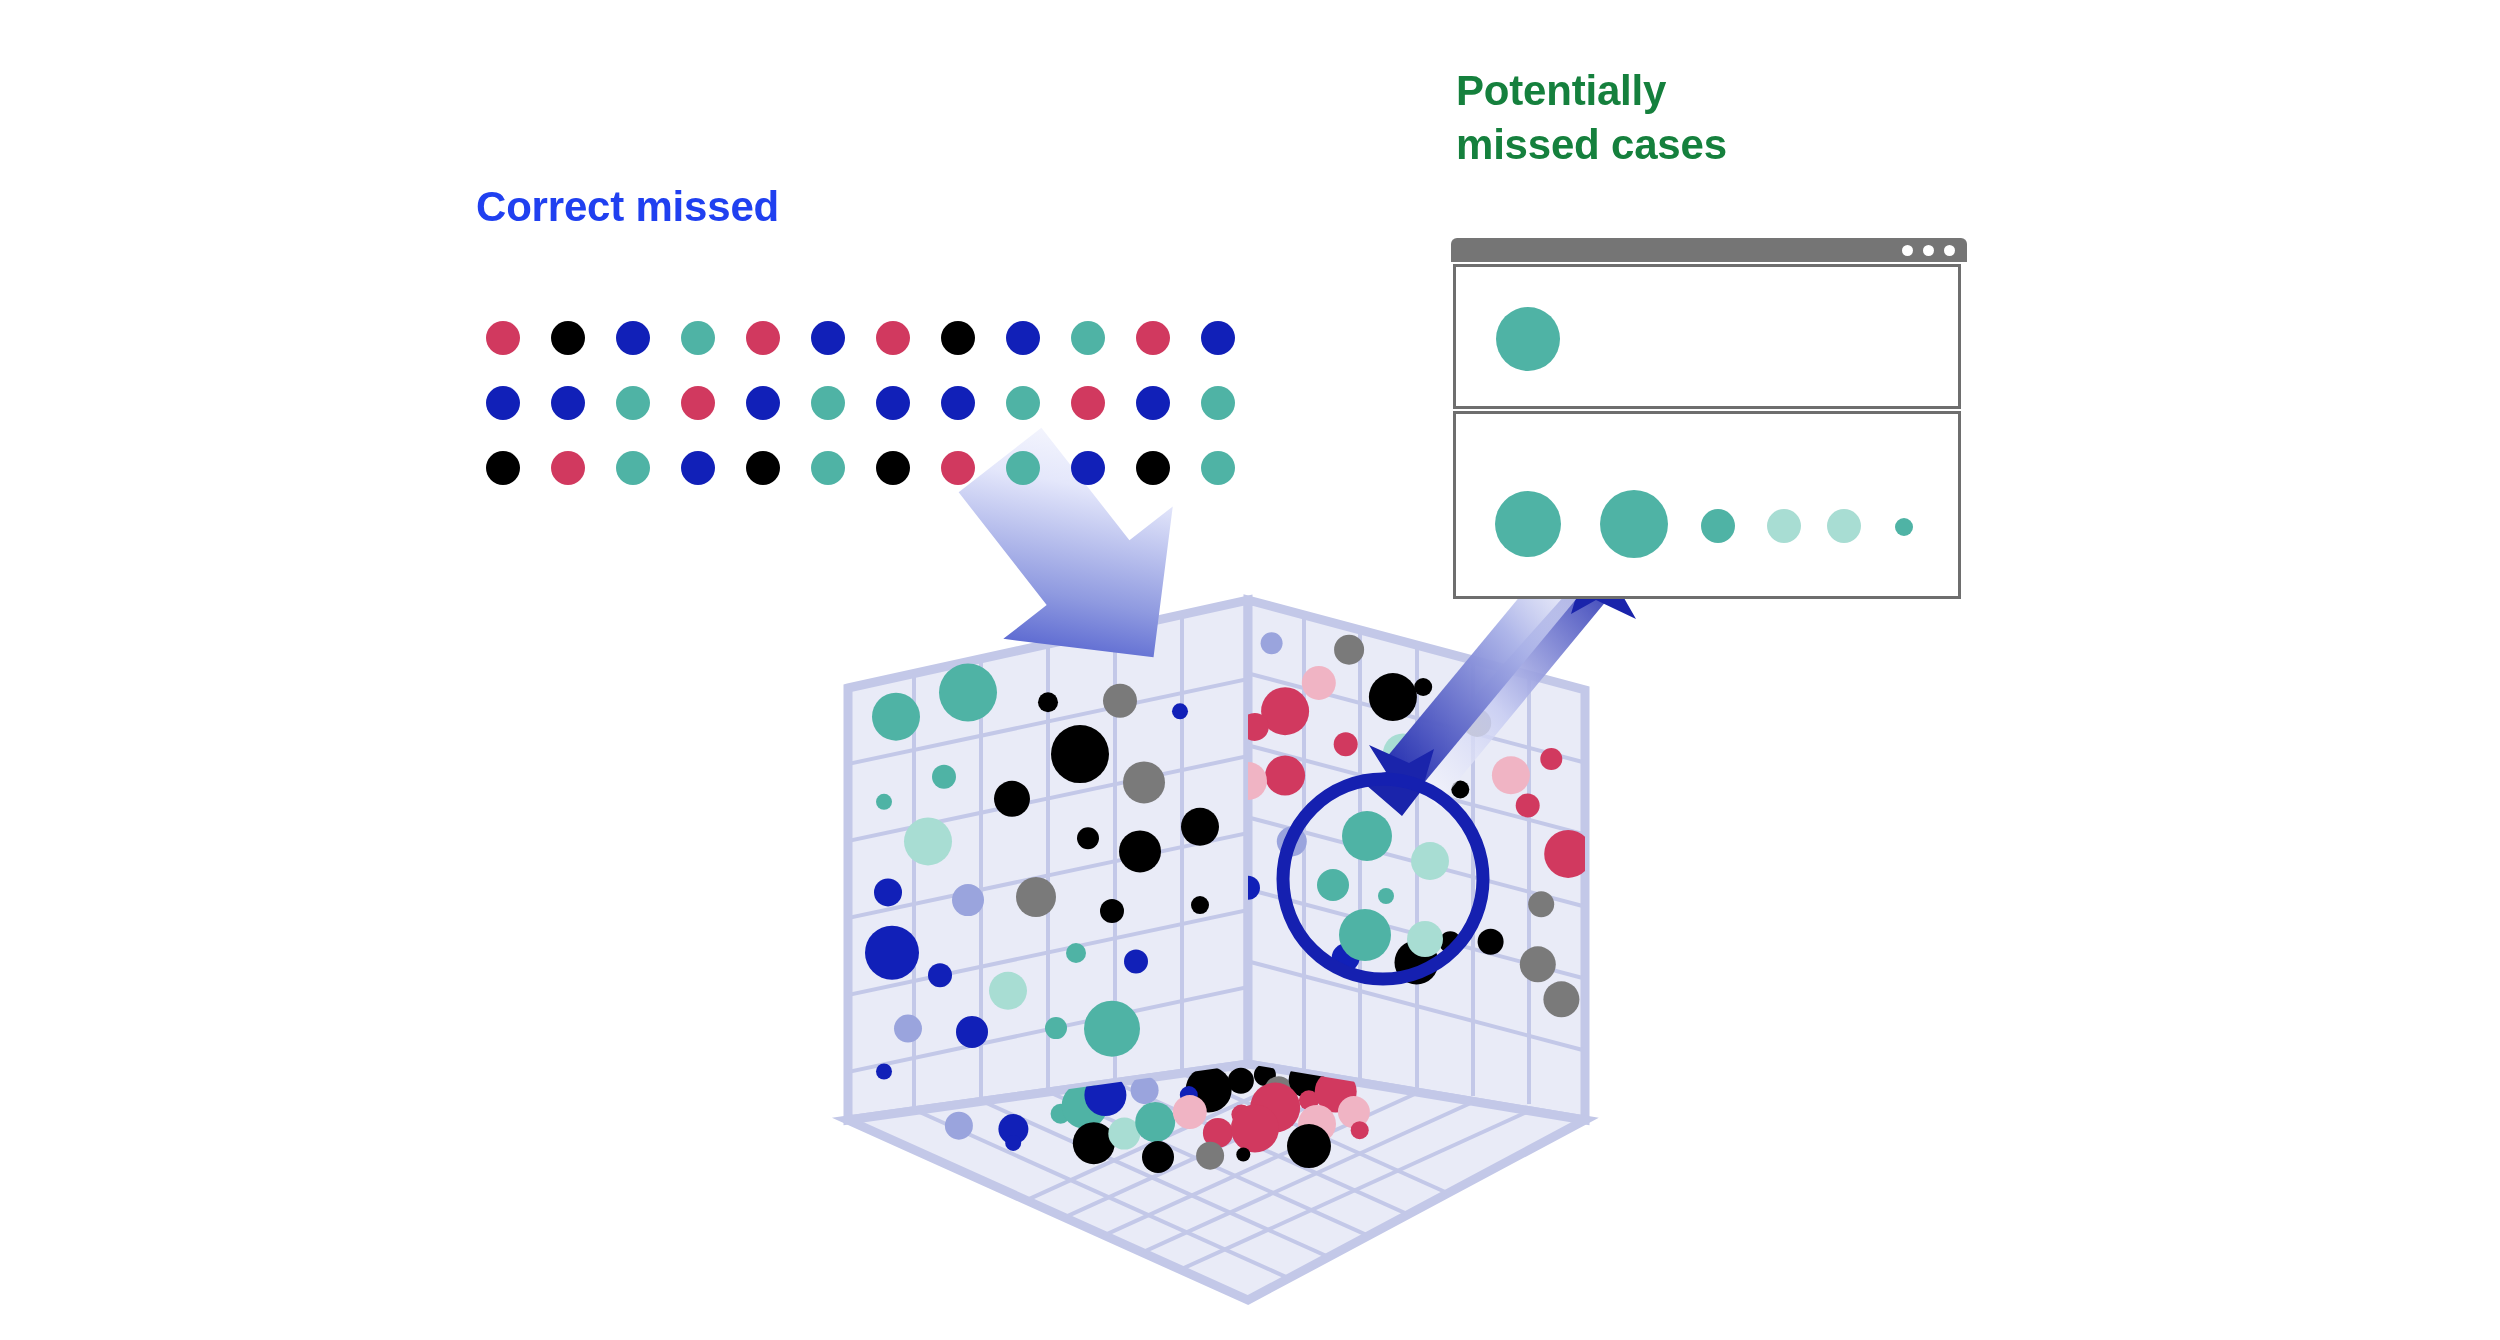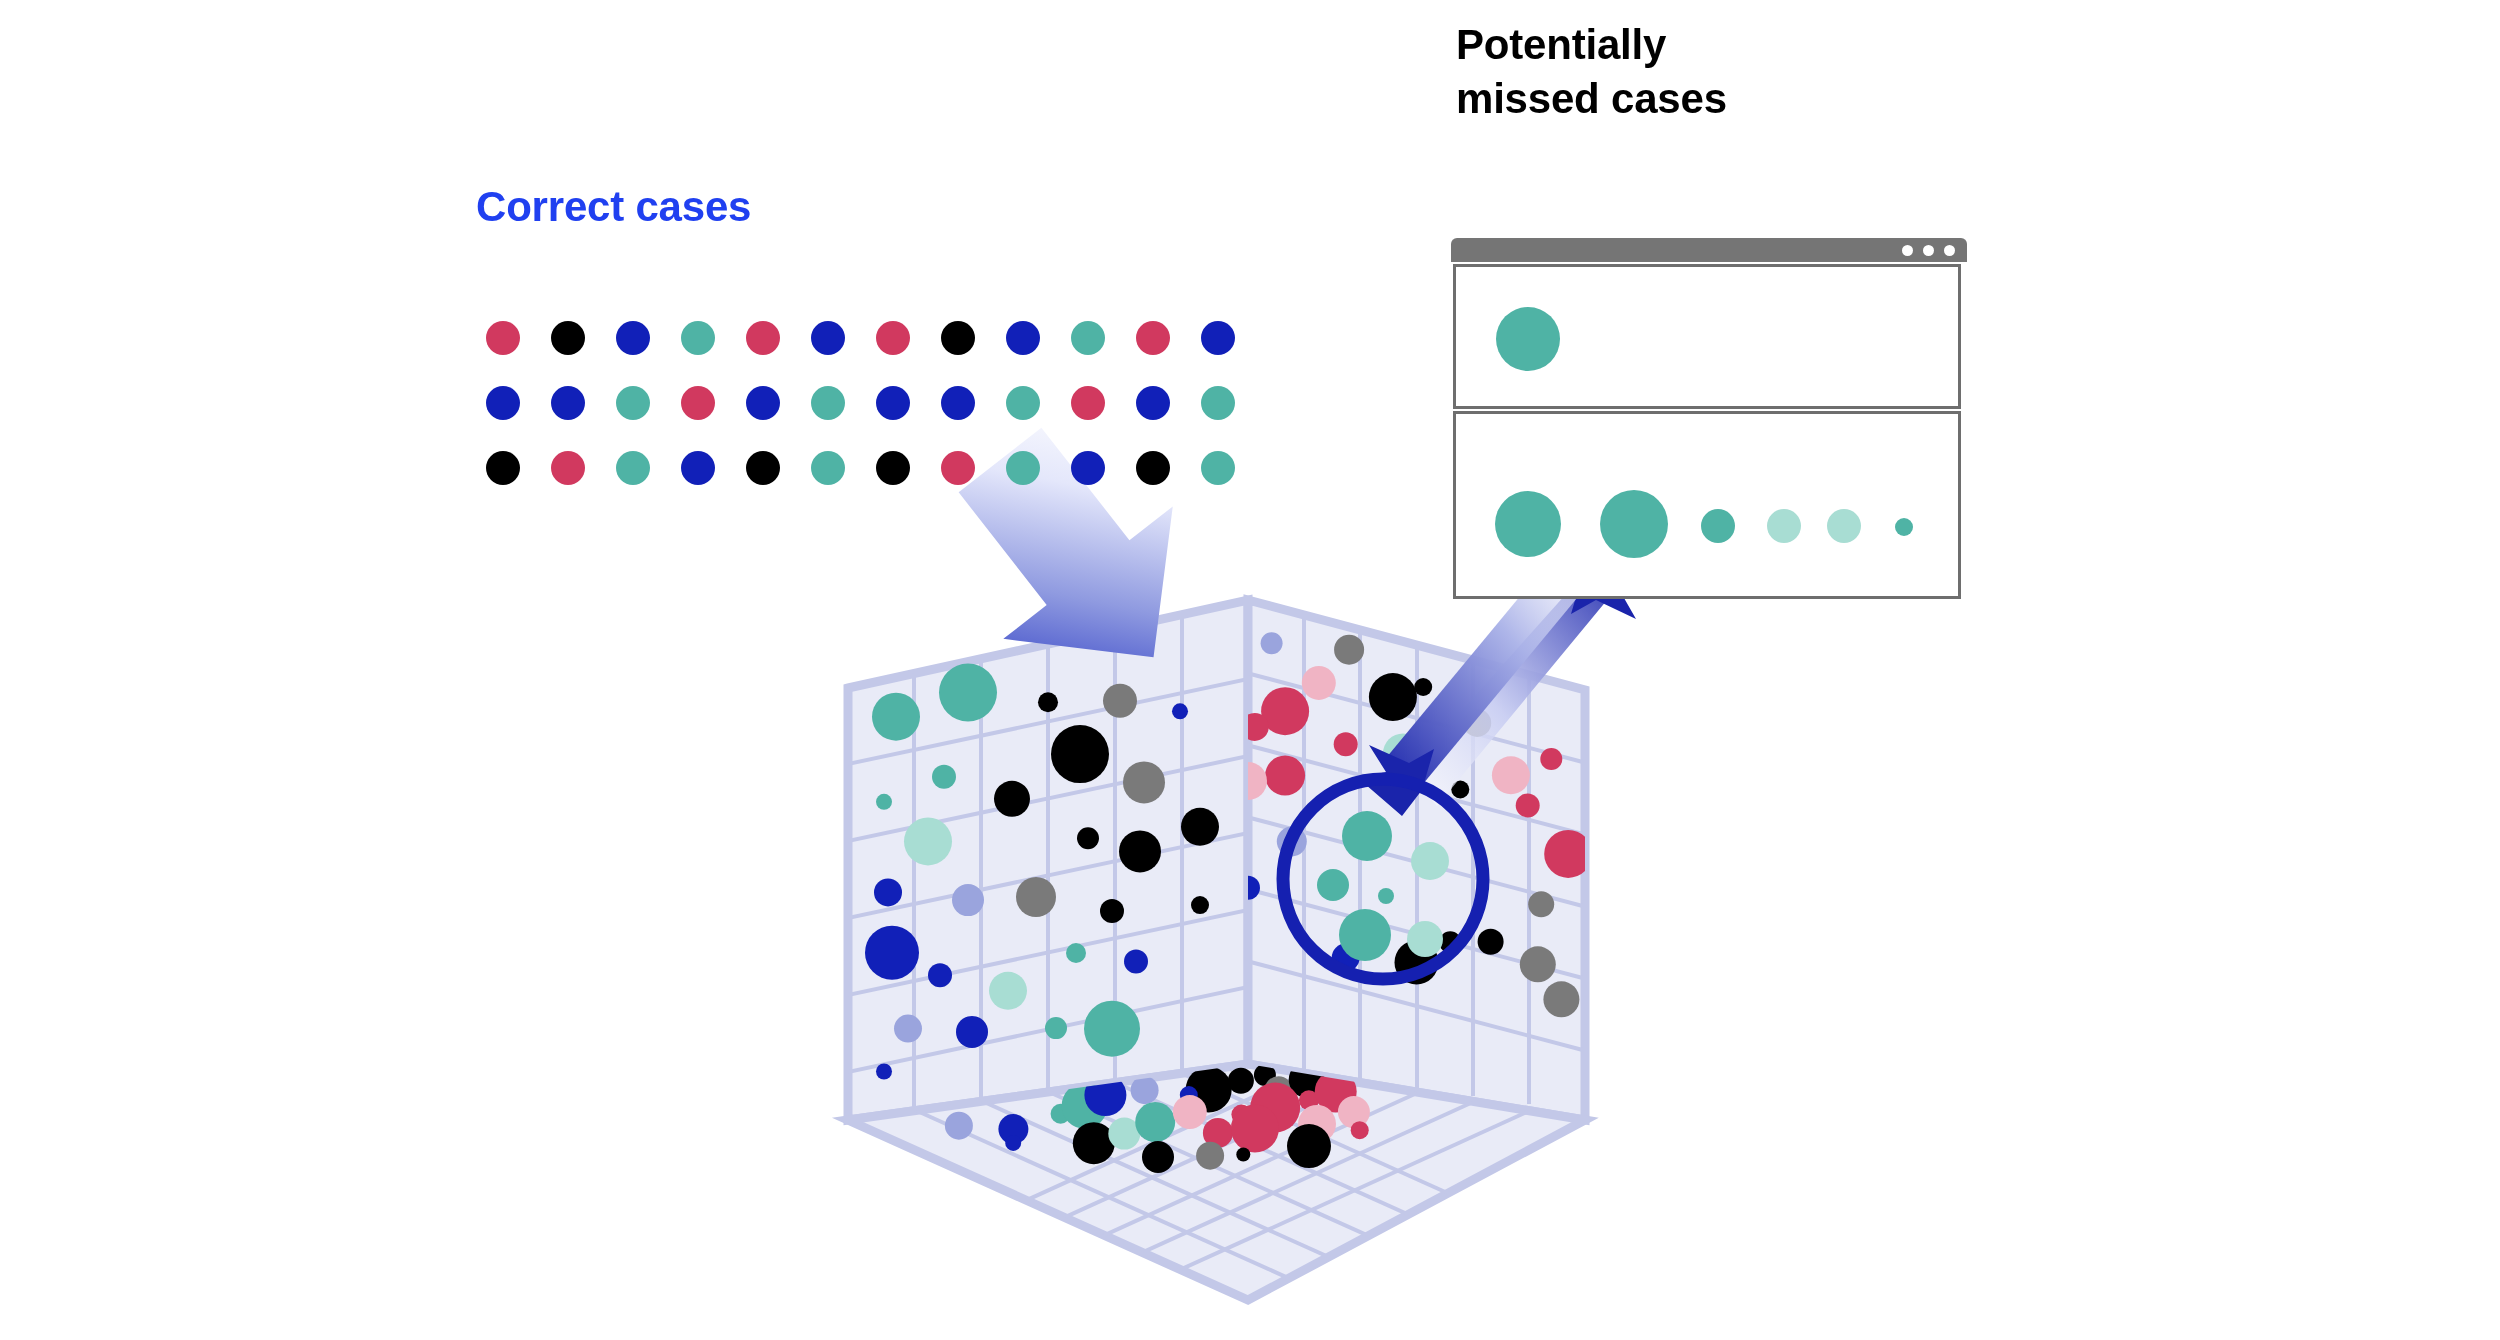--- a/index.html
+++ b/index.html
@@ -316,23 +316,23 @@
           <circle cx="1367" cy="836" r="25" fill="#4fb3a5"></circle>
           <circle cx="1430" cy="861" r="19" fill="#a8ddd3"></circle>
           <circle cx="1333" cy="885" r="16" fill="#4fb3a5"></circle>
           <circle cx="1386" cy="896" r="8" fill="#4fb3a5"></circle>
           <circle cx="1365" cy="935" r="26" fill="#4fb3a5"></circle>
           <circle cx="1425" cy="939" r="18" fill="#a8ddd3"></circle>
         </g>
     </g>
   </svg>
 
-  <div class="label" id="label-correct-cases" style="color: rgb(32, 64, 240);">Correct cases</div>
-
-  <div class="label" id="label-missed-cases" style="color: #000000;">Potentially
+  <div class="label" id="label-correct-cases" style="color: rgb(32, 64, 240);">Correct missed</div>
+
+  <div class="label" id="label-missed-cases" style="color: #15803d; margin-top: 46px;">Potentially
 missed cases</div>
 
   <div id="dot-grid">
       <div class="grid-dot-cell">
         <div class="grid-dot" style="background: rgb(209, 57, 95);"></div>
       </div>
       <div class="grid-dot-cell">
         <div class="grid-dot" style="background: rgb(0, 0, 0);"></div>
       </div>
       <div class="grid-dot-cell">

